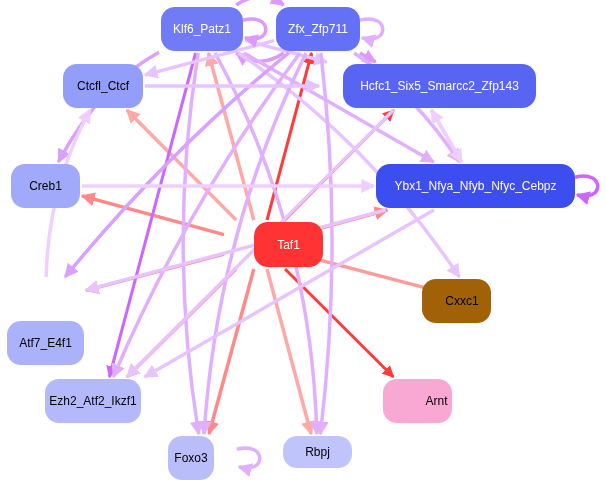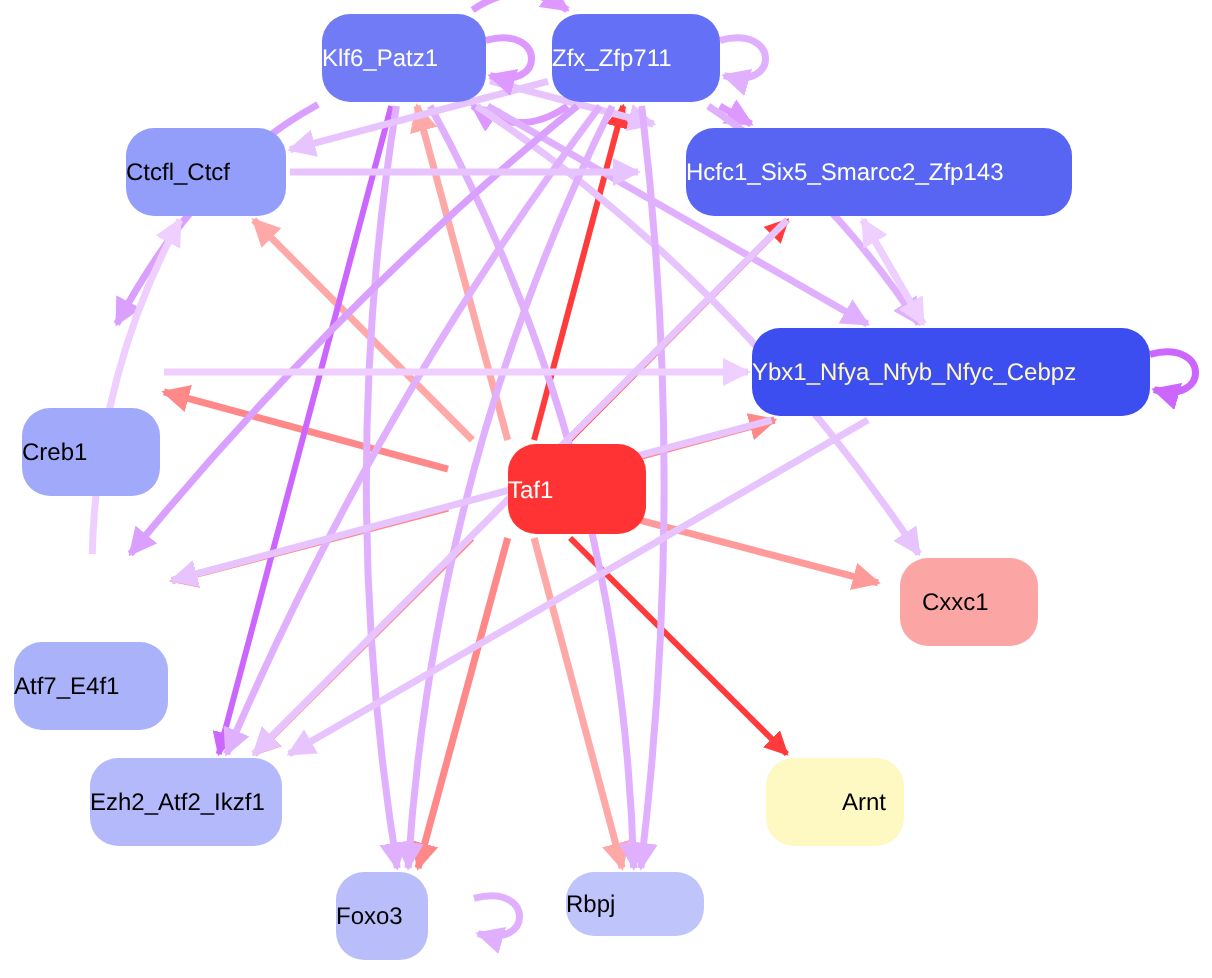--- a/index.html
+++ b/index.html
@@ -1,18 +1,18 @@
 <!DOCTYPE html>
 <html><head>
 <meta charset="utf-8">
 <style>
   html,body{margin:0;padding:0;background:#ffffff;}
   body{width:606px;height:489px;position:relative;overflow:hidden;font-family:"Liberation Sans",sans-serif;}
   #graph{position:absolute;left:0;top:0;width:606px;height:489px;}
-  .node{position:absolute;border-radius:14px;display:flex;align-items:center;justify-content:flex-start;font-size:12px;box-sizing:border-box;}
+  .node{position:absolute;border-radius:14px;display:flex;align-items:center;justify-content:center;font-size:12px;box-sizing:border-box;}
 </style>
 </head>
 <body>
 
 <svg id="graph" xmlns="http://www.w3.org/2000/svg" width="606" height="489">
   <defs id="markers">
       <marker id="m0" viewBox="0 0 10 10" refX="9" refY="5" markerWidth="4" markerHeight="4" orient="auto-start-reverse">
         <path d="M0,0 L10,5 L0,10 z" fill="#ff3b3b"></path>
       </marker>
       <marker id="m1" viewBox="0 0 10 10" refX="9" refY="5" markerWidth="4" markerHeight="4" orient="auto-start-reverse">
@@ -94,39 +94,39 @@
     </div>
     <div class="node" style="left: 276px; top: 7px; width: 84px; height: 44px; background: rgb(100, 112, 245); color: rgb(255, 255, 255);">
       <span>Zfx_Zfp711</span>
     </div>
     <div class="node" style="left: 63px; top: 64px; width: 80px; height: 44px; background: rgb(147, 158, 250); color: rgb(0, 0, 0);">
       <span>Ctcfl_Ctcf</span>
     </div>
     <div class="node" style="left: 321px; top: 64px; width: 193px; height: 44px; background: rgb(88, 101, 243); color: rgb(255, 255, 255); margin-left: 22px;">
       <span>Hcfc1_Six5_Smarcc2_Zfp143</span>
     </div>
-    <div class="node" style="left: 11px; top: 164px; width: 69px; height: 44px; background: rgb(161, 170, 250); color: rgb(0, 0, 0); margin-top: 40px;">
+    <div class="node" style="left: 11px; top: 164px; width: 69px; height: 44px; background: rgb(161, 170, 250); color: rgb(0, 0, 0);">
       <span>Creb1</span>
     </div>
     <div class="node" style="left: 376px; top: 164px; width: 199px; height: 44px; background: rgb(61, 78, 240); color: #fef9c3;">
       <span>Ybx1_Nfya_Nfyb_Nfyc_Cebpz</span>
     </div>
     <div class="node" style="left: 226px; top: 222px; width: 69px; height: 45px; background: rgb(255, 51, 51); color: rgb(255, 255, 255); margin-left: 28px;">
       <span>Taf1</span>
     </div>
     <div class="node" style="left: 7px; top: 279px; width: 77px; height: 44px; background: rgb(170, 178, 250); color: rgb(0, 0, 0); margin-top: 42px;">
       <span>Atf7_E4f1</span>
     </div>
-    <div class="node" style="left: 450px; top: 279px; width: 69px; height: 44px; background: #fca5a5; color: rgb(0, 0, 0); padding-left: 11px;">
+    <div class="node" style="left: 422px; top: 279px; width: 69px; height: 44px; background: #a16207; color: rgb(0, 0, 0); padding-left: 11px;">
       <span>Cxxc1</span>
     </div>
     <div class="node" style="left: 45px; top: 379px; width: 96px; height: 44px; background: rgb(179, 185, 251); color: rgb(0, 0, 0);">
       <span>Ezh2_Atf2_Ikzf1</span>
     </div>
-    <div class="node" style="left: 383px; top: 379px; width: 69px; height: 44px; background: #fef9c3; color: rgb(0, 0, 0); padding-left: 38px;">
+    <div class="node" style="left: 383px; top: 379px; width: 69px; height: 44px; background: #f9a8d4; color: rgb(0, 0, 0); padding-left: 38px;">
       <span>Arnt</span>
     </div>
     <div class="node" style="left: 168px; top: 436px; width: 46px; height: 44px; background: rgb(185, 190, 251); color: rgb(0, 0, 0);">
       <span>Foxo3</span>
     </div>
     <div class="node" style="left: 283px; top: 436px; width: 69px; height: 32px; background: rgb(191, 196, 251); color: rgb(0, 0, 0);">
       <span>Rbpj</span>
     </div>
   </div>
 

